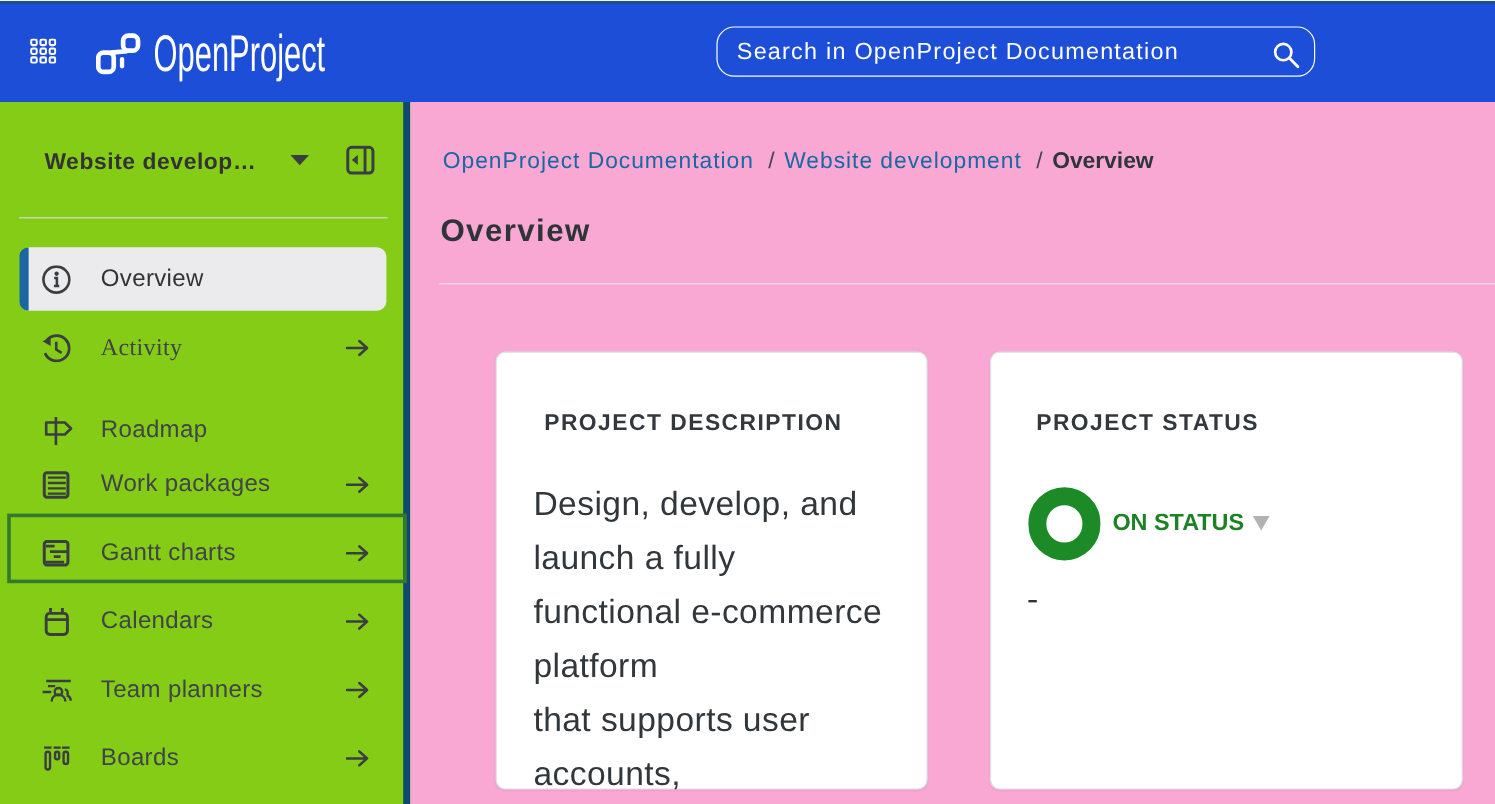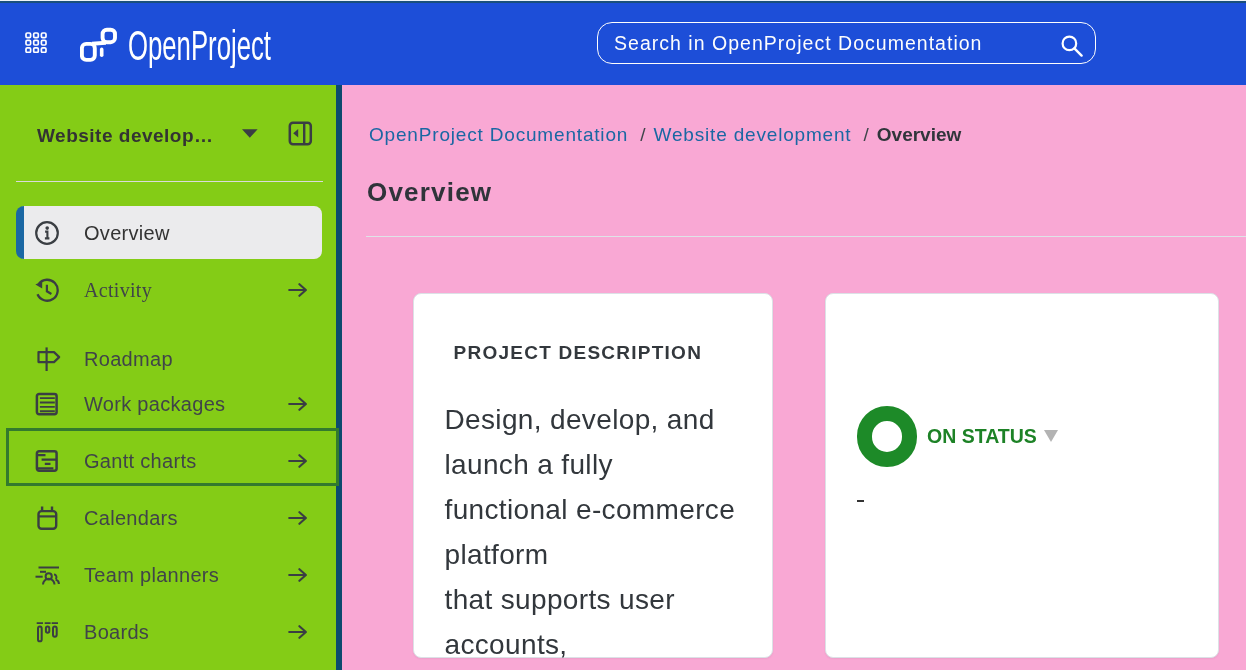--- a/index.html
+++ b/index.html
@@ -194,18 +194,19 @@
 
 <div id="content">
   <div id="breadcrumb"><a>OpenProject Documentation</a> <span class="sep">/</span> <a>Website development</a> <span class="sep">/</span> <span class="cur">Overview</span></div>
   <div id="h1">Overview</div>
   <div id="hdivider"></div>
   <div class="card" id="card1">
     <div class="cardhead">PROJECT DESCRIPTION</div>
     <div id="desc">Design, develop, and launch a fully<br>functional e-commerce platform<br>that supports user accounts,<br>product catalogs, a shopping cart,<br>payment integrations, and<br>responsive design.</div>
   </div>
   <div class="card" id="card2">
+    <div class="cardhead">PROJECT STATUS</div>
     <div id="donut"></div>
     <div id="ontrack">ON STATUS</div>
     <div id="scaret"></div>
     <div id="dash"></div>
   </div>
 </div>
 
 </body></html>

